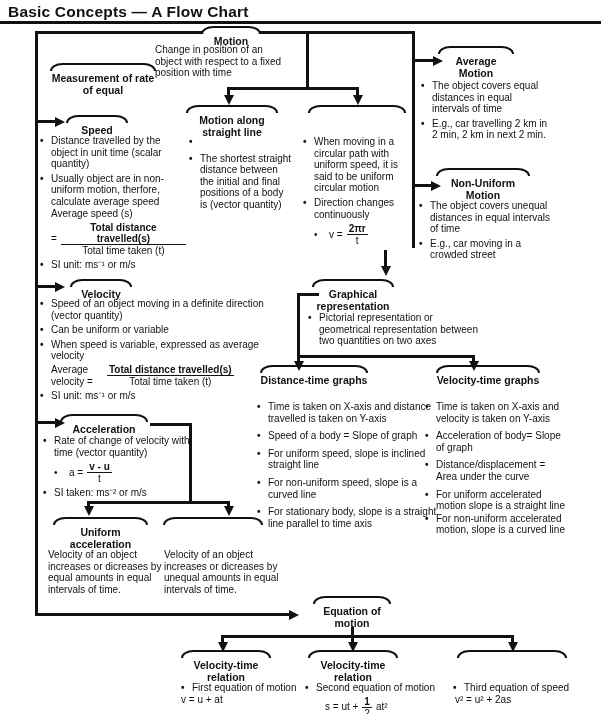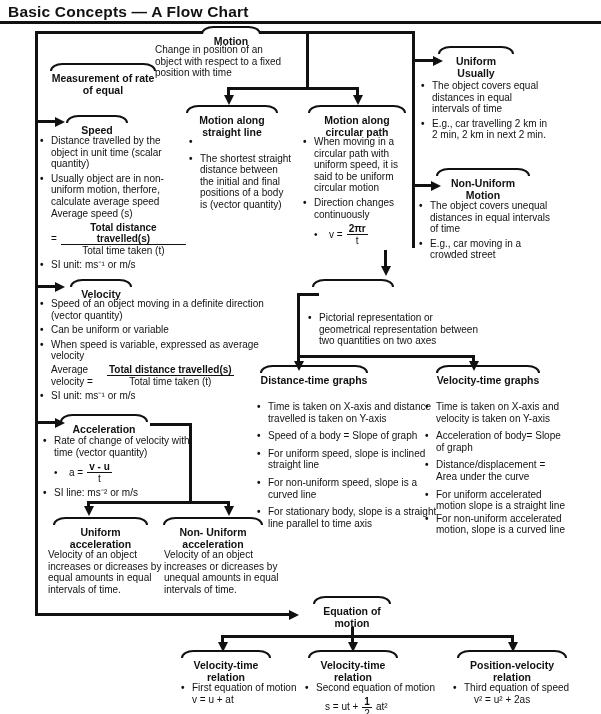--- a/index.html
+++ b/index.html
@@ -104,26 +104,25 @@
   <div>Speed</div>
 </div>
 
 <div class="lbl" style="left:186px;top:105px;width:92px">
   <div class="brace"></div>
   <div>Motion along straight line</div>
 </div>
 
 <div class="lbl" style="left:308px;top:105px;width:98px">
   <div class="brace"></div>
-  <div>Motion along circular path</div>
 </div>
 
 <div class="lbl" style="left:438px;top:46px;width:76px">
   <div class="brace"></div>
-  <div>Uniform Usually</div>
+  <div>Average Motion</div>
 </div>
 
 <div class="lbl" style="left:436px;top:168px;width:94px">
   <div class="brace"></div>
   <div>Non-Uniform Motion</div>
 </div>
 
 <div class="lbl" style="left:70px;top:279px;width:62px">
   <div class="brace"></div>
   <div>Velocity</div>
@@ -134,25 +133,25 @@
   <div>Acceleration</div>
 </div>
 
 <div class="lbl" style="left:53px;top:517px;width:95px">
   <div class="brace"></div>
   <div>Uniform acceleration</div>
 </div>
 
 <div class="lbl" style="left:163px;top:517px;width:100px">
   <div class="brace"></div>
-  <div>Non- Uniform acceleration</div>
 </div>
 
 <div class="lbl" style="left:312px;top:279px;width:82px">
   <div class="brace"></div>
+  <div>Graphical representation</div>
 </div>
 
 <div class="lbl" style="left:260px;top:365px;width:108px">
   <div class="brace"></div>
   <div>Distance-time graphs</div>
 </div>
 
 <div class="lbl" style="left:436px;top:365px;width:104px">
   <div class="brace"></div>
   <div>Velocity-time graphs</div>
@@ -168,21 +167,20 @@
   <div>Velocity-time relation</div>
 </div>
 
 <div class="lbl" style="left:308px;top:650px;width:90px">
   <div class="brace"></div>
   <div>Velocity-time relation</div>
 </div>
 
 <div class="lbl" style="left:457px;top:650px;width:110px">
   <div class="brace"></div>
-  <div>Position-velocity relation</div>
 </div>
 
 <div class="txt" style="left:155px;top:44px;width:134px">Change in position of an object with respect to a fixed position with time</div>
 
 <div class="txt" style="left:40px;top:135px;width:146px">
   <div class="b">
       <span class="dot">•</span>
       <div>Distance travelled by the object in unit time (scalar quantity)</div>
     </div>
   <div class="b">
@@ -287,21 +285,21 @@
   <div class="frow">
     <span class="dot" style="width:11px">•</span>
     <span>a =</span>
     <span class="frac">
       <span class="fn">v - u</span>
       <span class="fd">t</span>
     </span>
   </div>
   <div class="b">
       <span class="dot">•</span>
-      <div>SI line: ms⁻² or m/s</div>
+      <div>SI taken: ms⁻² or m/s</div>
     </div>
 </div>
 
 <div class="txt" style="left:48px;top:549px;width:118px">Velocity of an object increases or dicreases by equal amounts in equal intervals of time.</div>
 <div class="txt" style="left:164px;top:549px;width:126px">Velocity of an object increases or dicreases by unequal amounts in equal intervals of time.</div>
 
 <div class="txt" style="left:308px;top:312px;width:178px">
   <div class="b">
       <span class="dot">•</span>
       <div>Pictorial representation or geometrical representation between two quantities on two axes</div>
@@ -352,21 +350,21 @@
       <span class="dot">•</span>
       <div>For non-uniform accelerated motion, slope is a curved line</div>
     </div>
 </div>
 
 <div class="txt" style="left:181px;top:682px;width:130px">
   <div class="b" style="margin-bottom:0">
       <span class="dot">•</span>
       <div>First equation of motion</div>
     </div>
-  <div style="margin-left:11px">v = u + at</div>
+  <div style="">v = u + at</div>
 </div>
 
 <div class="txt" style="left:305px;top:682px;width:140px">
   <div class="b" style="margin-bottom:0">
       <span class="dot">•</span>
       <div>Second equation of motion</div>
     </div>
   <div class="frow" style="margin-left:20px">
     <span>s = ut +</span>
     <span class="frac">
@@ -375,14 +373,14 @@
     </span>
     <span>at²</span>
   </div>
 </div>
 
 <div class="txt" style="left:453px;top:682px;width:140px">
   <div class="b" style="margin-bottom:0">
       <span class="dot">•</span>
       <div>Third equation of speed</div>
     </div>
-  <div style="margin-left:21px">v² = u² + 2as</div>
+  <div style="margin-left:2px">v² = u² + 2as</div>
 </div>
 
 </body></html>

